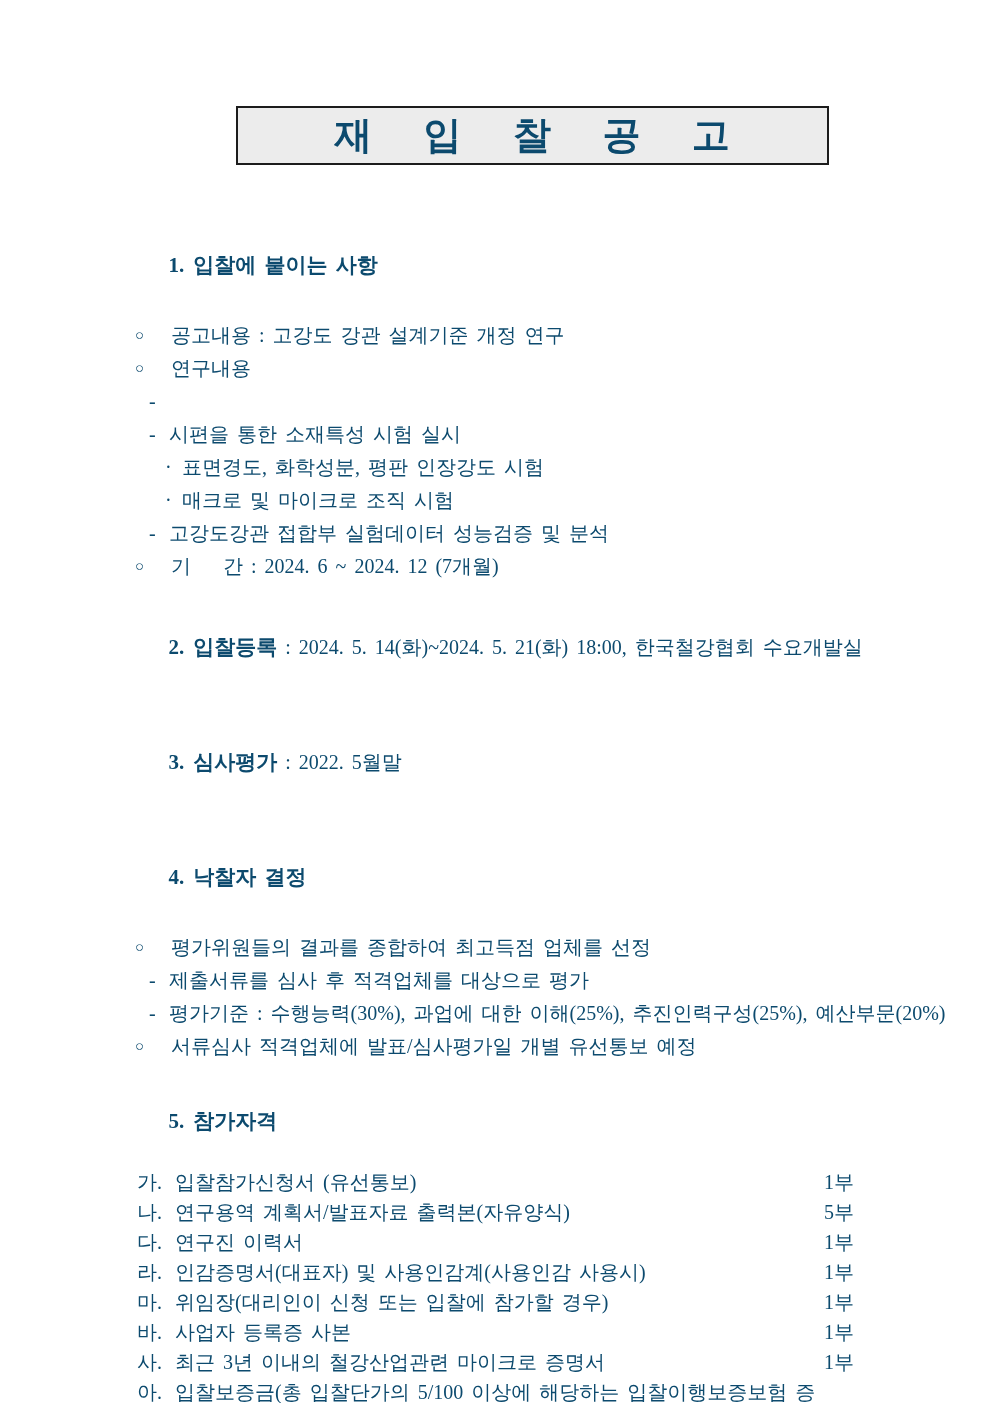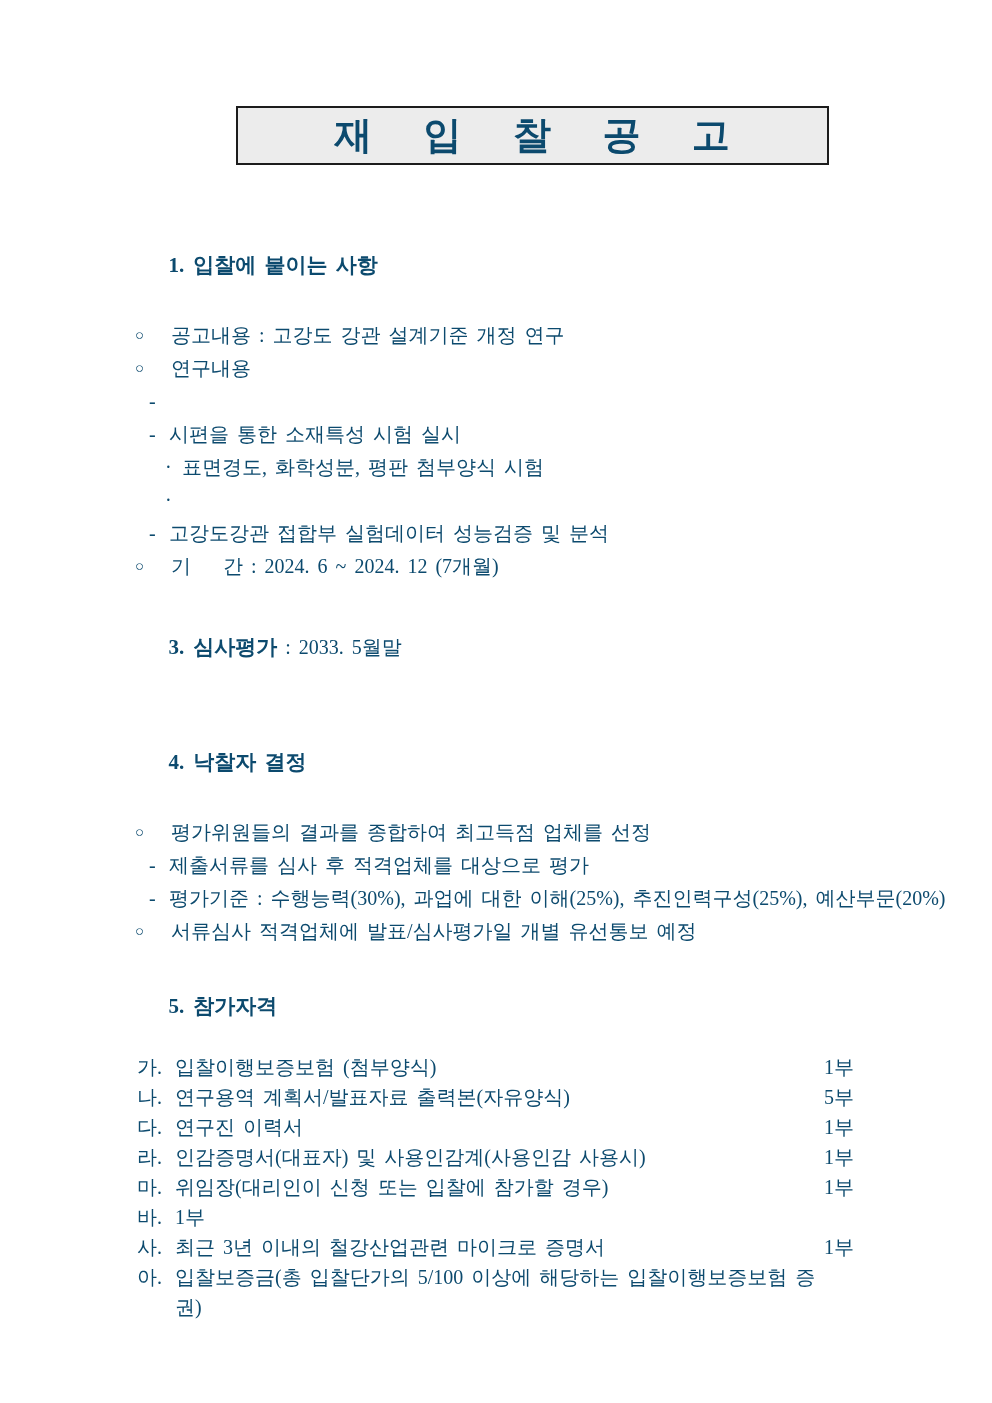--- a/index.html
+++ b/index.html
@@ -92,38 +92,43 @@
       <div class="item ind-circle">
         <span class="marker">○</span><span class="txt">연구내용</span>
       </div>
       <div class="item ind-dash">
         <span class="marker">-</span>
       </div>
       <div class="item ind-dash">
         <span class="marker">-</span><span class="txt">시편을 통한 소재특성 시험 실시</span>
       </div>
       <div class="item ind-dot">
-        <span class="marker">·</span><span class="txt">표면경도, 화학성분, 평판 첨부양식 시험</span>
+        <span class="marker">·</span><span class="txt">표면경도, 화학성분, 평판 인장강도 시험</span>
       </div>
       <div class="item ind-dot">
-        <span class="marker">·</span>
+        <span class="marker">·</span><span class="txt">매크로 및 마이크로 조직 시험</span>
       </div>
       <div class="item ind-dash">
         <span class="marker">-</span><span class="txt">고강도강관 접합부 실험데이터 성능검증 및 분석</span>
       </div>
       <div class="item ind-circle">
         <span class="marker">○</span><span class="txt">기    간 : 2024. 6 ~ 2024. 12 (7개월)</span>
       </div>
     </div>
   </div>
 
+  <div class="sec">
+    <div class="sec-heading">
+      <span class="num">2.</span><span>입찰등록</span><span class="rest"> : 2024. 5. 14(화)~2024. 5. 21(화) 18:00, 한국철강협회 수요개발실</span>
+    </div>
+  </div>
 
   <div class="sec">
     <div class="sec-heading">
-      <span class="num">3.</span><span>심사평가</span><span class="rest"> : 2033. 5월말</span>
+      <span class="num">3.</span><span>심사평가</span><span class="rest"> : 2022. 5월말</span>
     </div>
   </div>
 
   <div class="sec">
     <div class="sec-heading">
       <span class="num">4.</span><span>낙찰자 결정</span>
     </div>
     <div class="items">
       <div class="item ind-circle">
         <span class="marker">○</span><span class="txt">평가위원들의 결과를 종합하여 최고득점 업체를 선정</span>
@@ -139,36 +144,36 @@
       </div>
     </div>
   </div>
 
   <div class="sec">
     <div class="sec-heading" style="line-height:30px;">
       <span class="num">5.</span><span>참가자격</span>
     </div>
     <div class="rows">
       <div class="row">
-        <span class="no">가.</span><span class="txt">입찰이행보증보험 (첨부양식)</span><span class="count">1부</span>
+        <span class="no">가.</span><span class="txt">입찰참가신청서 (유선통보)</span><span class="count">1부</span>
       </div>
       <div class="row">
         <span class="no">나.</span><span class="txt">연구용역 계획서/발표자료 출력본(자유양식)</span><span class="count">5부</span>
       </div>
       <div class="row">
         <span class="no">다.</span><span class="txt">연구진 이력서</span><span class="count">1부</span>
       </div>
       <div class="row">
         <span class="no">라.</span><span class="txt">인감증명서(대표자) 및 사용인감계(사용인감 사용시)</span><span class="count">1부</span>
       </div>
       <div class="row">
         <span class="no">마.</span><span class="txt">위임장(대리인이 신청 또는 입찰에 참가할 경우)</span><span class="count">1부</span>
       </div>
       <div class="row">
-        <span class="no">바.</span><span class="count">1부</span>
+        <span class="no">바.</span><span class="txt">사업자 등록증 사본</span><span class="count">1부</span>
       </div>
       <div class="row">
         <span class="no">사.</span><span class="txt">최근 3년 이내의 철강산업관련 마이크로 증명서</span><span class="count">1부</span>
       </div>
       <div class="row">
         <span class="no">아.</span><span class="txt">입찰보증금(총 입찰단가의 5/100 이상에 해당하는 입찰이행보증보험 증권)</span><span class="count"></span>
       </div>
     </div>
 
   </div>

